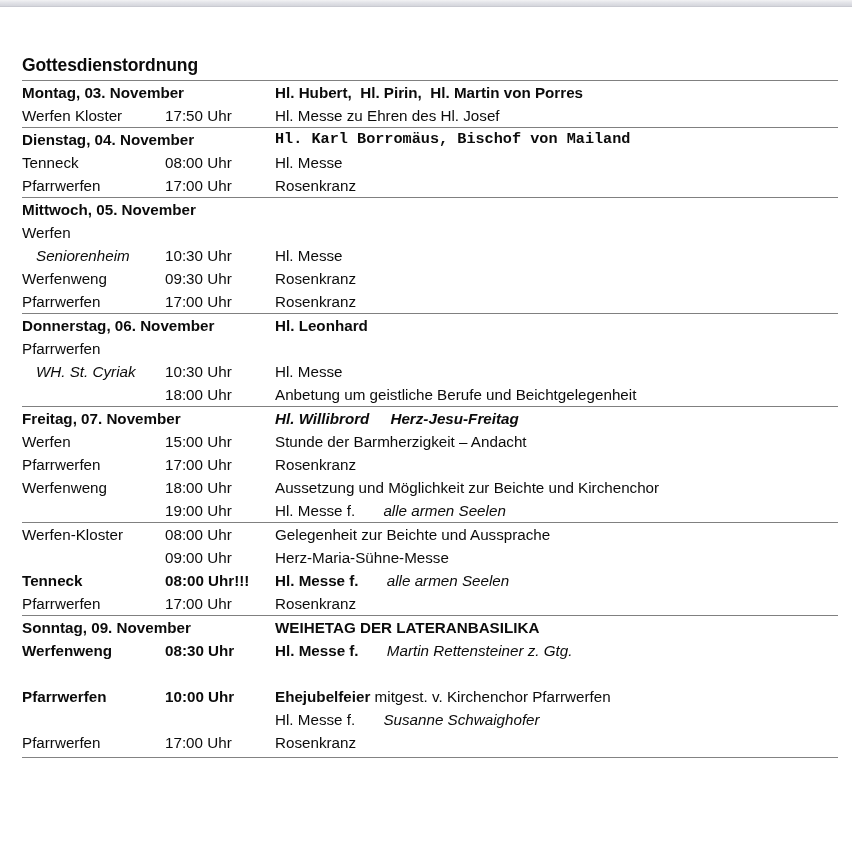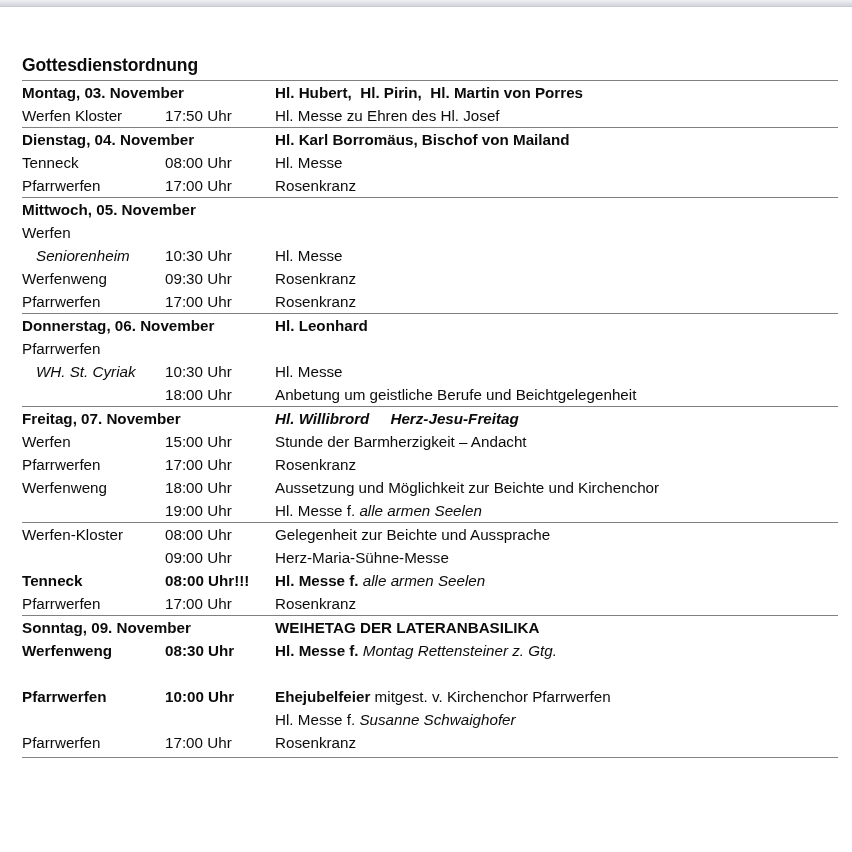--- a/index.html
+++ b/index.html
@@ -62,21 +62,21 @@
   col.c-place { width: 143px; }
   col.c-time  { width: 110px; }
   col.c-desc  { width: 563px; }
 
   td.place { padding-left: 0px; }
   td.place.indent { padding-left: 14px; font-style: italic; }
   td.time  { padding-left: 0px; margin-left: 42px; }
   td.desc  { padding-left: 10px; white-space: normal; }
 
   .b { font-weight: bold; }
-  .it { font-style: italic; }
+  .it { font-style: italic; margin-left: 24px; }
 
   tr.blank td { height: 23px; line-height: 23px; }
   .end-rule {
     border-top: 1.6px solid #838383;
     width: 816px;
     margin-top: 3px;
   }
 </style>
 </head>
 <body>
@@ -109,21 +109,21 @@
         <div class="rule"></div>
         <table class="sched">
           <colgroup>
             <col class="c-place">
             <col class="c-time">
             <col class="c-desc">
           </colgroup>
           <tbody>
             <tr>
               <td class="place b" colspan="2">Dienstag, 04. November</td>
-              <td class="desc b" style="white-space: pre;">Hl. Karl Borromäus, Bischof von Mailand</td>
+              <td class="desc b" style="white-space: pre; font-family: Liberation Mono, monospace;">Hl. Karl Borromäus, Bischof von Mailand</td>
             </tr>
             <tr>
               <td class="place">Tenneck</td>
               <td class="time">08:00 Uhr</td>
               <td class="desc"><span>Hl. Messe</span></td>
             </tr>
             <tr>
               <td class="place">Pfarrwerfen</td>
               <td class="time">17:00 Uhr</td>
               <td class="desc"><span>Rosenkranz</span></td>
@@ -265,21 +265,21 @@
             <col class="c-desc">
           </colgroup>
           <tbody>
             <tr>
               <td class="place b" colspan="2">Sonntag, 09. November</td>
               <td class="desc b" style="white-space: pre;">WEIHETAG DER LATERANBASILIKA</td>
             </tr>
             <tr>
               <td class="place b">Werfenweng</td>
               <td class="time b">08:30 Uhr</td>
-              <td class="desc"><span class="b">Hl. Messe f. </span><span class="it">Montag Rettensteiner z. Gtg.</span></td>
+              <td class="desc"><span class="b">Hl. Messe f. </span><span class="it">Martin Rettensteiner z. Gtg.</span></td>
             </tr>
             <tr class="blank">
               <td colspan="3">&nbsp;</td>
             </tr>
             <tr>
               <td class="place b">Pfarrwerfen</td>
               <td class="time b">10:00 Uhr</td>
               <td class="desc"><span class="b">Ehejubelfeier</span><span> mitgest. v. Kirchenchor Pfarrwerfen</span></td>
             </tr>
             <tr>

